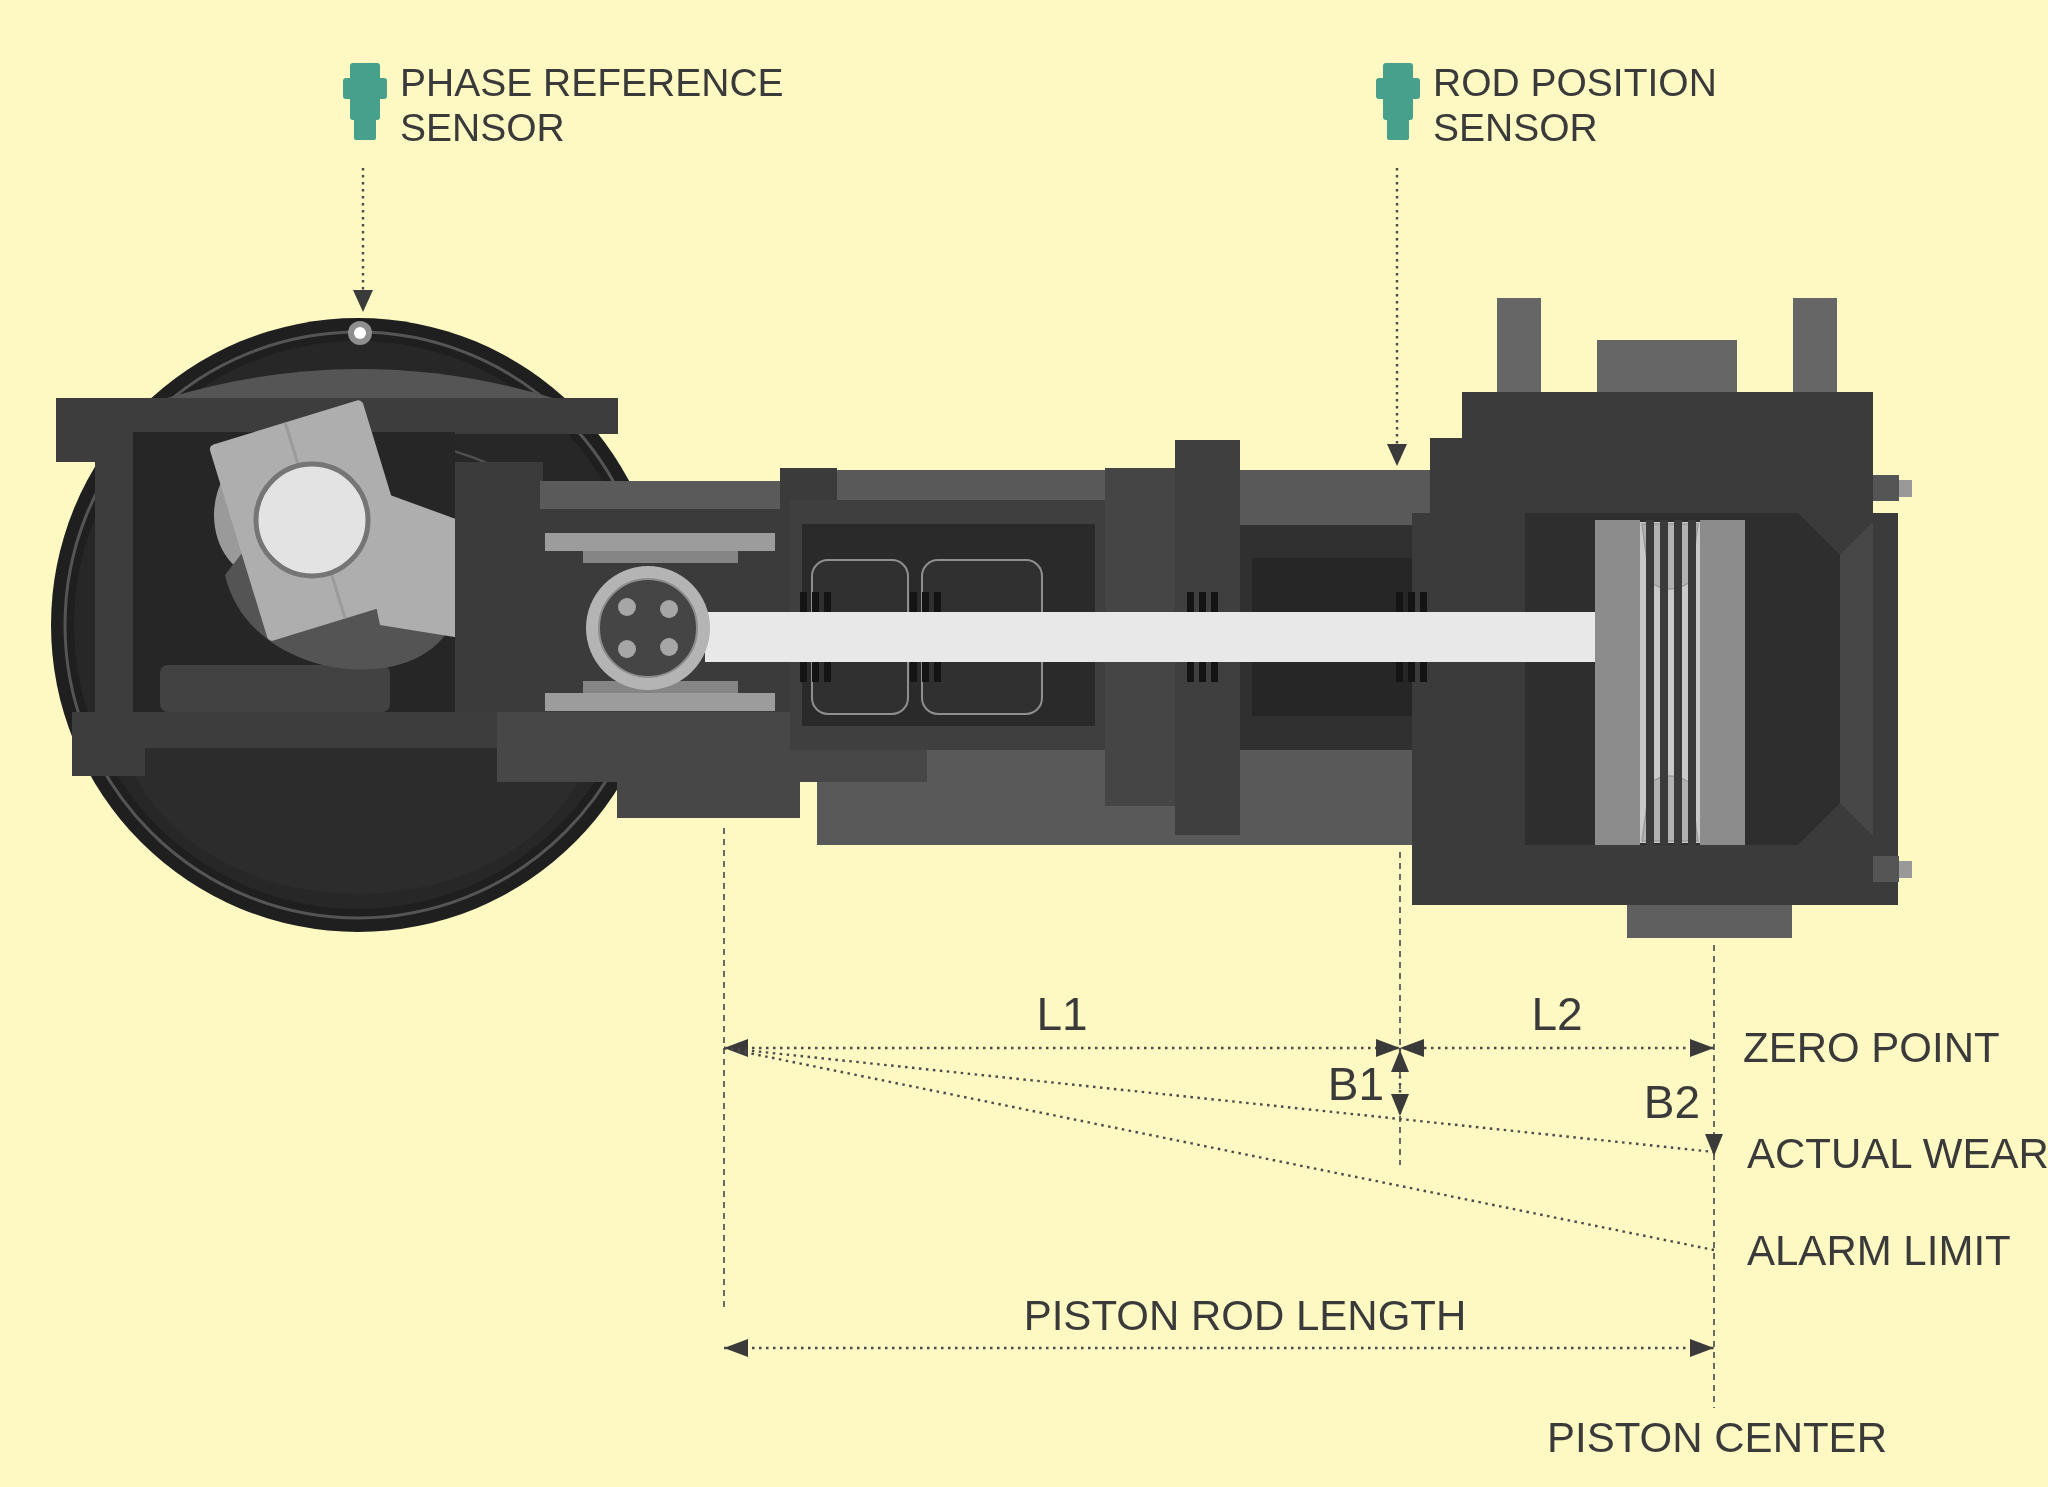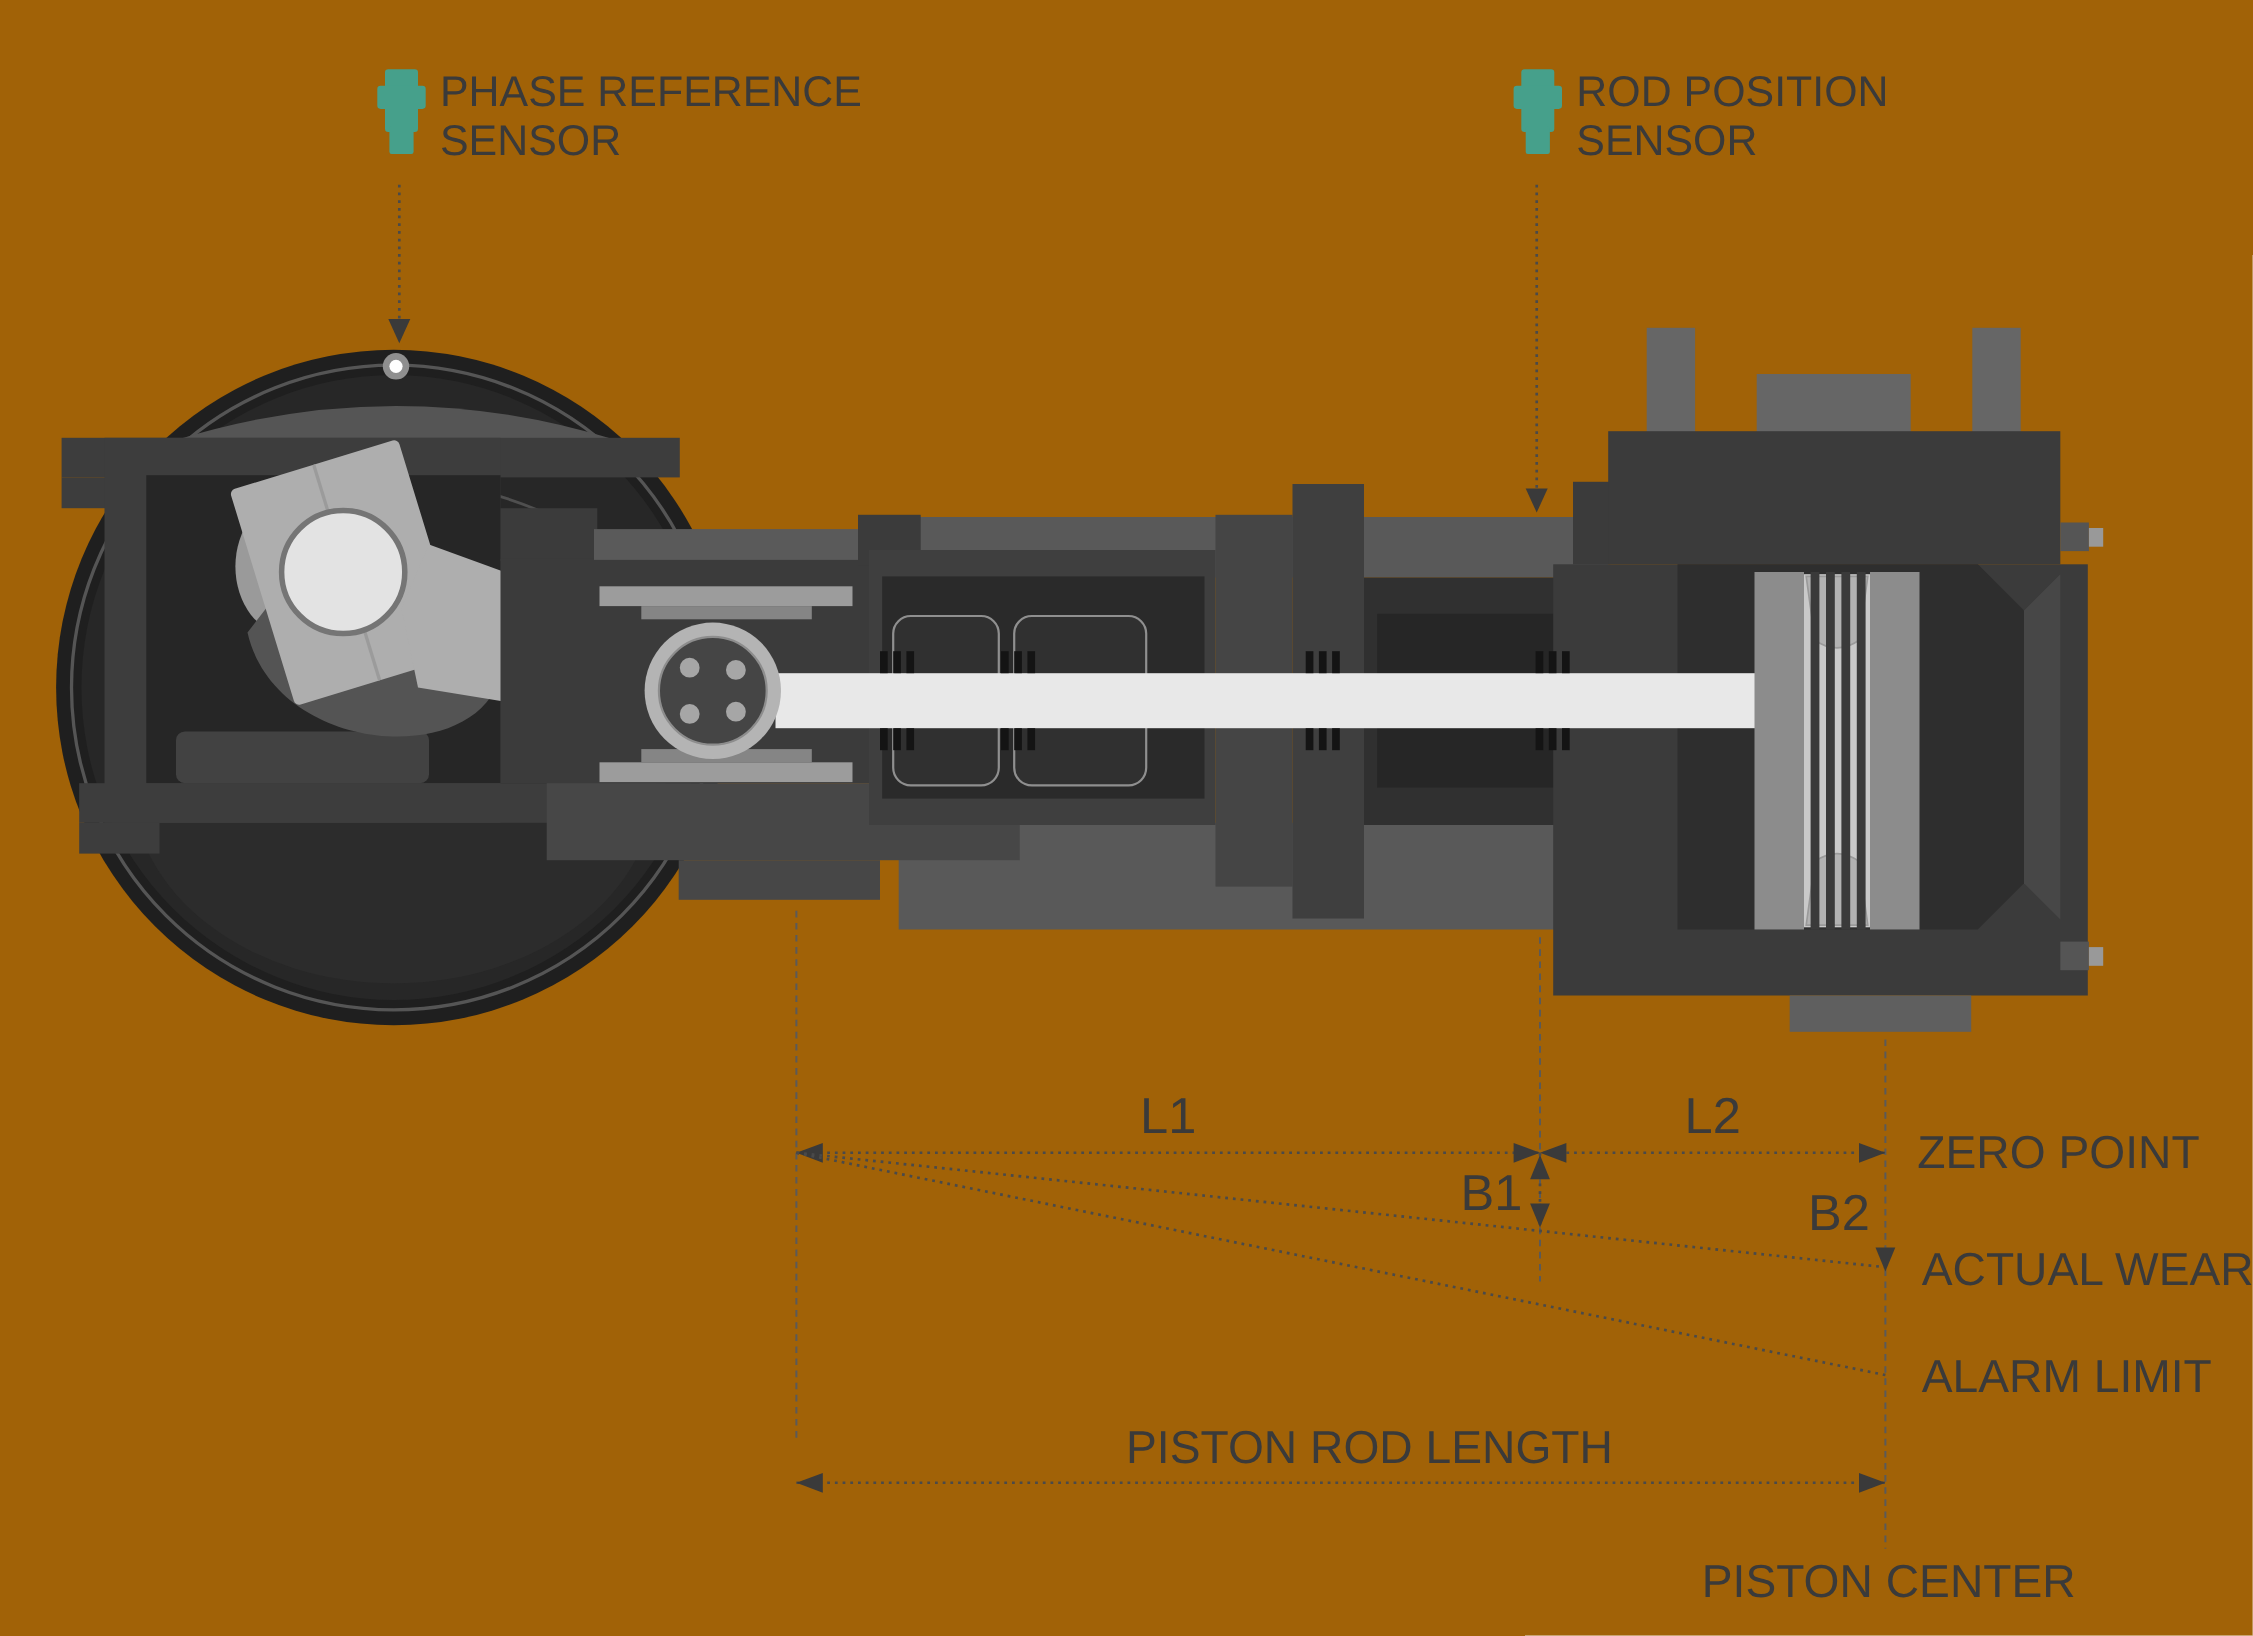--- a/index.html
+++ b/index.html
@@ -1,16 +1,16 @@
 <!DOCTYPE html>
 <html><head>
 <meta charset="utf-8">
 <style>
   html,body{margin:0;padding:0;background:#ffffff;}
-  .stage{position:relative;width:2048px;height:1487px;background:#a16207;overflow:hidden;text-align:center;}
+  .stage{position:relative;width:2048px;height:1487px;background:#fef9c3;overflow:hidden;text-align:center;}
   svg{display:block;width:2048px;height:1487px;}
   text{font-family:"Liberation Sans", sans-serif;fill:#3a3a3a;}
   .lbl{font-size:39px;}
   .dim-lbl{font-size:46px;}
   .note-lbl{font-size:42px;}
   .dotted{stroke:#4a4a4a;stroke-width:2.4;stroke-dasharray:2.5 4.5;fill:none;}
   .dashed{stroke:#5a5a5a;stroke-width:1.8;stroke-dasharray:6 5;fill:none;}
   .arrowhead{fill:#3a3a3a;stroke:none;}
 </style>
 </head>

